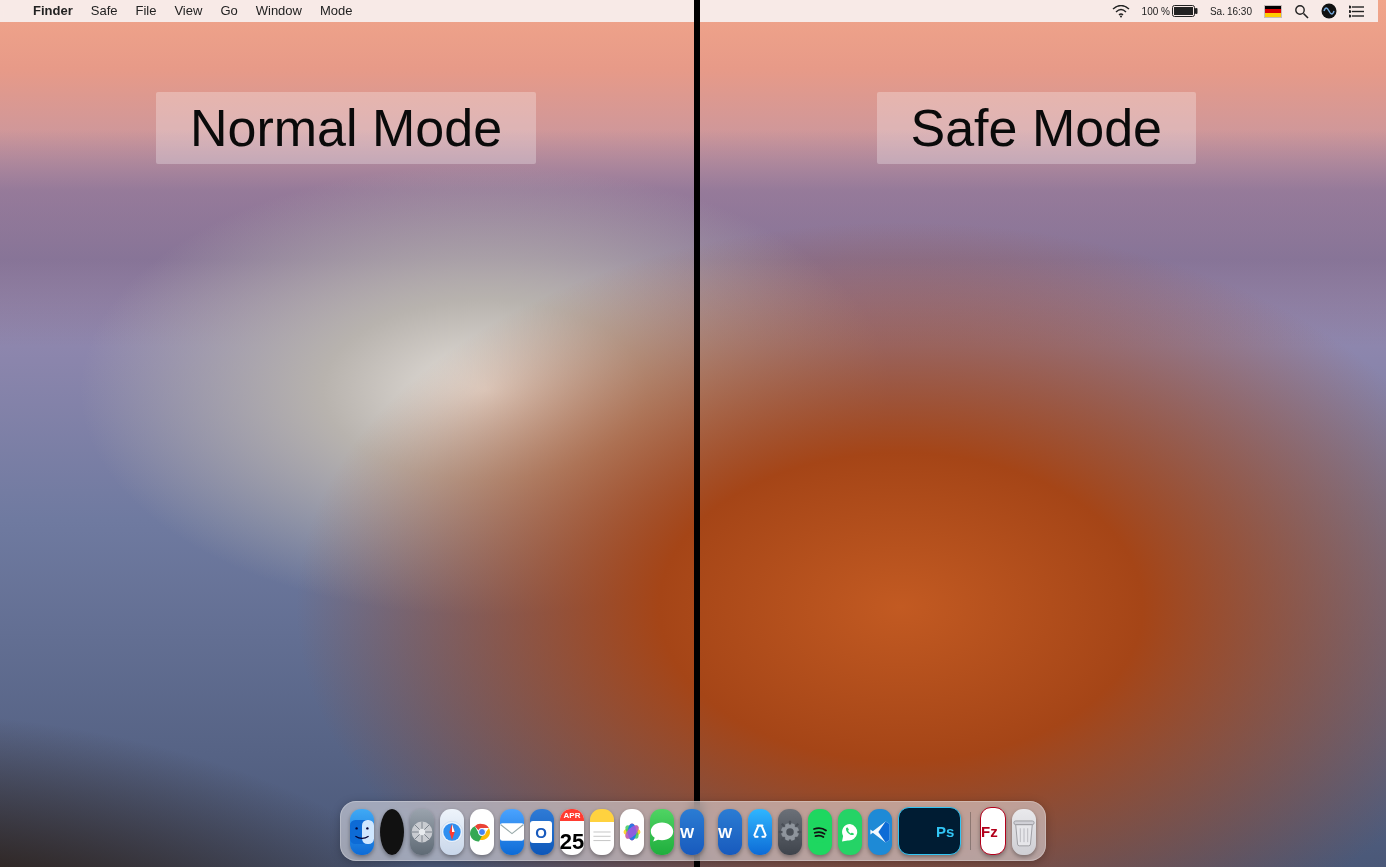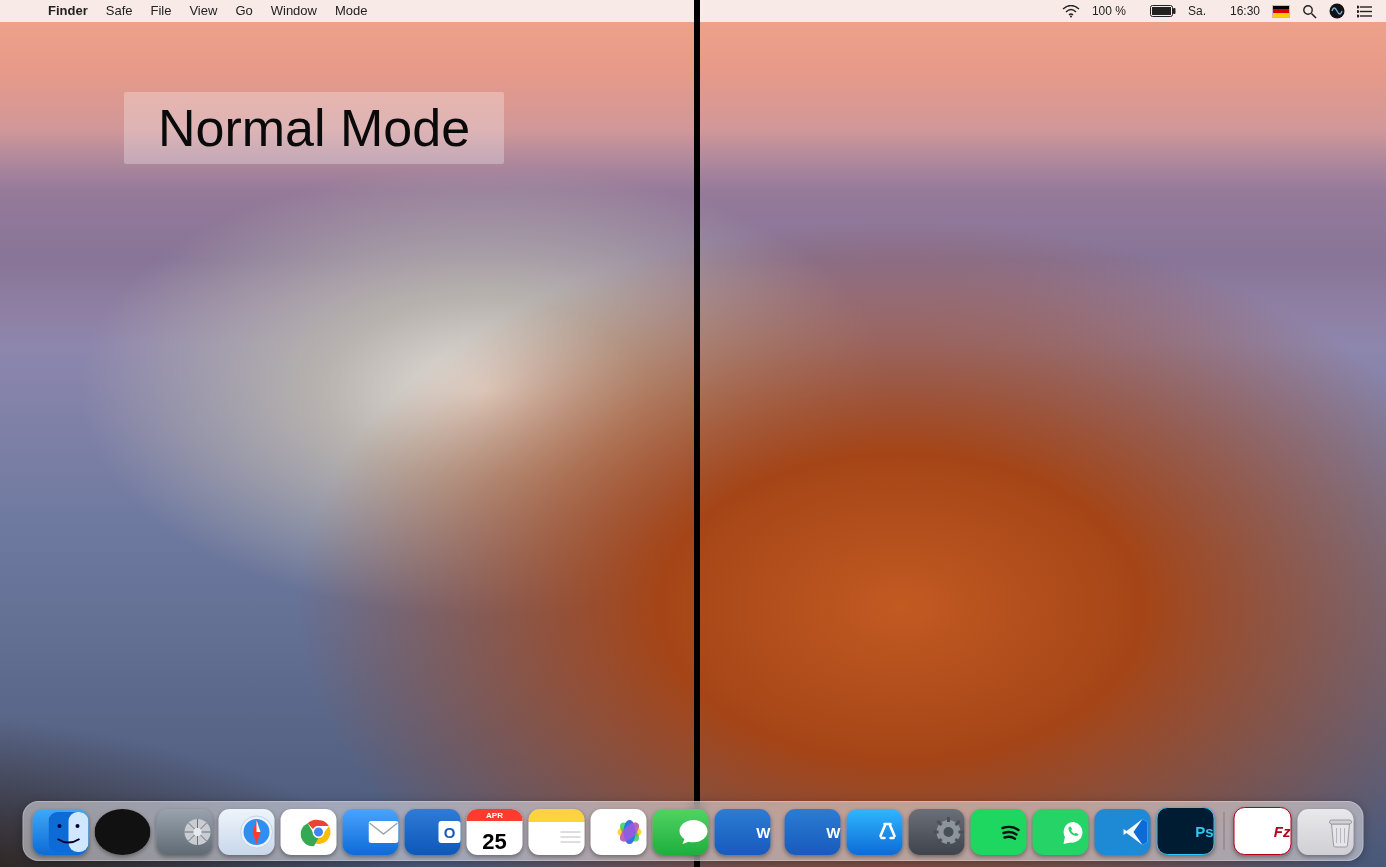--- a/index.html
+++ b/index.html
@@ -13,38 +13,38 @@
       radial-gradient(1100px 700px at 65% 70%, #c25a22 0%, #a54517 22%, rgba(120,55,24,0) 55%),
       
       radial-gradient(900px 500px at 35% 45%, #e7e2dc 0%, #b8b3ae 18%, rgba(120,120,120,0) 45%),
       
       linear-gradient(180deg, rgba(140,120,150,0) 15%, rgba(120,100,140,.55) 22%, rgba(110,95,135,.55) 30%, rgba(120,100,140,0) 40%),
       
       linear-gradient(180deg, #f1a58a 0%, #e79a88 8%, #ba95aa 22%, #8d86ad 40%, #6f7aa0 60%, #4a5878 100%);
   }
   .divider{position:absolute;top:0;bottom:0;left:694px;width:6px;background:#000;}
   
-  .menubar{position:absolute;top:0;left:0;right:0;height:22px;display:flex;align-items:center;font-size:13px;color:#222;background:rgba(248,244,244,.88);backdrop-filter:blur(2px);padding-left:15px;}
+  .menubar{position:absolute;top:0;left:0;right:8px;height:22px;display:flex;align-items:center;font-size:13px;color:#222;background:rgba(248,244,244,.88);backdrop-filter:blur(2px);}
   .menubar .left{display:flex;align-items:center;gap:0;padding-left:10px;}
   .menubar .right{margin-left:auto;display:flex;align-items:center;gap:12px;padding-right:14px;}
   .mi{padding:0 9px;line-height:22px;cursor:default;}
   .mi.app{font-weight:600;}
   .apple{font-size:15px;padding:0 10px 0 4px;}
-  .status{display:flex;align-items:center;gap:24px;font-size:12px;}
+  .status{display:flex;align-items:center;gap:2px;font-size:10px;}
   .flag{display:inline-flex;flex-direction:column;width:16px;height:11px;border:1px solid rgba(0,0,0,.2);}
   .flag span{flex:1;}
   .flag .k{background:#000;} .flag .r{background:#d00;} .flag .y{background:#ffcc00;}
   
   .mode-label{position:absolute;top:92px;font-size:52px;font-weight:500;color:#0a0a0a;background:rgba(255,255,255,.28);padding:6px 34px;border-radius:2px;}
-  .mode-left{left:124px;}
+  .mode-left{left:156px;}
   .mode-right{right:190px;}
   
   .dockwrap{position:absolute;bottom:6px;left:50%;transform:translateX(-50%);}
   .dock{display:flex;align-items:flex-end;gap:6px;padding:6px 10px;border-radius:16px;background:rgba(230,230,235,.55);backdrop-filter:blur(6px);box-shadow:0 2px 10px rgba(0,0,0,.25),inset 0 0 0 1px rgba(255,255,255,.25);} 
-  .app-icon{width:56px;height:46px;border-radius:11px;display:flex;align-items:center;justify-content:flex-end;font-size:22px;font-weight:700;color:#fff;box-shadow:0 2px 4px rgba(0,0,0,.35);position:relative;cursor:default;}
+  .app-icon{width:24px;height:46px;border-radius:11px;display:flex;align-items:center;justify-content:flex-start;font-size:22px;font-weight:700;color:#fff;box-shadow:0 2px 4px rgba(0,0,0,.35);position:relative;cursor:default;}
   .app-icon.small-glyph{font-size:15px;}
   .dock-sep-inner{width:1px;height:38px;background:rgba(0,0,0,.25);margin:0 3px;align-self:center;}
   .dock-side-gap{width:2px;}
   
   .c-finder{background:linear-gradient(180deg,#3fa9f5,#0d6bd6);}
   .c-siri{background:radial-gradient(circle at 50% 50%,#111 0 58%,#111 60%),conic-gradient(#ff2d95,#6a5cff,#2dd6ff,#35e07a,#ffd23f,#ff6a3d,#ff2d95);border-radius:50%;}
   .c-launchpad{background:linear-gradient(180deg,#9aa3ad,#5f6a75);}
   .c-safari{background:linear-gradient(180deg,#eef4fb,#c9d7ea);color:#2a6bd6;}
   .c-chrome{background:#fff;}
   .c-chrome svg{width:36px;height:36px;}
@@ -55,21 +55,21 @@
   .c-calendar .day{margin-top:20px;font-size:22px;}
   .c-notes{background:linear-gradient(180deg,#ffd23f 0 28%,#fff 28% 100%);}
   .c-photos{background:#fff;}
   .c-messages{background:linear-gradient(180deg,#4fd463,#1fae3d);}
   .c-word{background:linear-gradient(180deg,#2b7cd3,#185abd);}
   .c-appstore{background:linear-gradient(180deg,#2fb6ff,#0d6bd6);}
   .c-settings{background:linear-gradient(180deg,#6b7078,#3f444c);}
   .c-spotify{background:#1ed760;color:#111;}
   .c-whatsapp{background:#25d366;}
   .c-vscode{background:#1e8ad6;}
-  .c-ps{background:#001c33;color:#31c5f4;border:1px solid #31c5f4;}
+  .c-ps{background:#001c33;color:#31c5f4;border:1px solid #31c5f4;padding-left:37px;}
   .c-filezilla{background:#fff;color:#b3001b;border:1px solid #b3001b;}
   .c-trash{background:linear-gradient(180deg,#e9e9ec,#cfcfd4);color:#7a7a80;}
   .icon-inner{pointer-events:none;}
   svg{display:block;}
 </style>
 </head>
 <body>
 
 <div class="screen">
   <div class="wallpaper"></div>
@@ -130,20 +130,21 @@
             <line x1="3" y1="11" x2="15" y2="11"></line>
             <circle cx="0.8" cy="2" r="0.8" fill="#222"></circle>
             <circle cx="0.8" cy="6.5" r="0.8" fill="#222"></circle>
             <circle cx="0.8" cy="11" r="0.8" fill="#222"></circle>
           </svg>
       </span>
     </div>
   </div>
 
   <div class="mode-label mode-left">Normal Mode</div>
+  <div class="mode-label mode-right">Safe Mode</div>
 
   <div class="divider"></div>
 
   <div class="dockwrap">
     <div class="dock">
 
       <div class="app-icon c-finder" title="Finder">
         <svg class="icon-inner" width="40" height="40" viewBox="0 0 40 40">
             <rect width="40" height="40" rx="9" fill="#0d6bd6"></rect>
             <rect x="20" width="20" height="40" rx="9" fill="#cfe7ff"></rect>
@@ -264,21 +265,21 @@
             <polygon points="22,2 27,5 27,25 22,28 13,15" fill="#0d6bd6"></polygon>
           </svg>
       </div>
       <div class="app-icon c-ps small-glyph" title="Photoshop">
           <span class="icon-inner">Ps</span>
         </div>
 
       <div class="dock-sep-inner"></div>
 
       <div class="app-icon c-filezilla small-glyph" title="FileZilla">
-          <span class="icon-inner" style="font-style:italic;font-weight:800;">Fz</span>
+          <span class="icon-inner" style="font-weight:800;">Fz</span>
         </div>
       <div class="app-icon c-trash" title="Trash">
         <svg class="icon-inner" width="26" height="32" viewBox="0 0 26 32">
             <path d="M4 8h18l-2 21a2 2 0 0 1-2 2H8a2 2 0 0 1-2-2z" fill="#e6e6ea" stroke="#9a9aa0"></path>
             <rect x="2" y="4" width="22" height="4" rx="2" fill="#d0d0d6" stroke="#9a9aa0"></rect>
             <line x1="9" y1="12" x2="9" y2="27" stroke="#b6b6bc"></line>
             <line x1="13" y1="12" x2="13" y2="27" stroke="#b6b6bc"></line>
             <line x1="17" y1="12" x2="17" y2="27" stroke="#b6b6bc"></line>
           </svg>
       </div>

